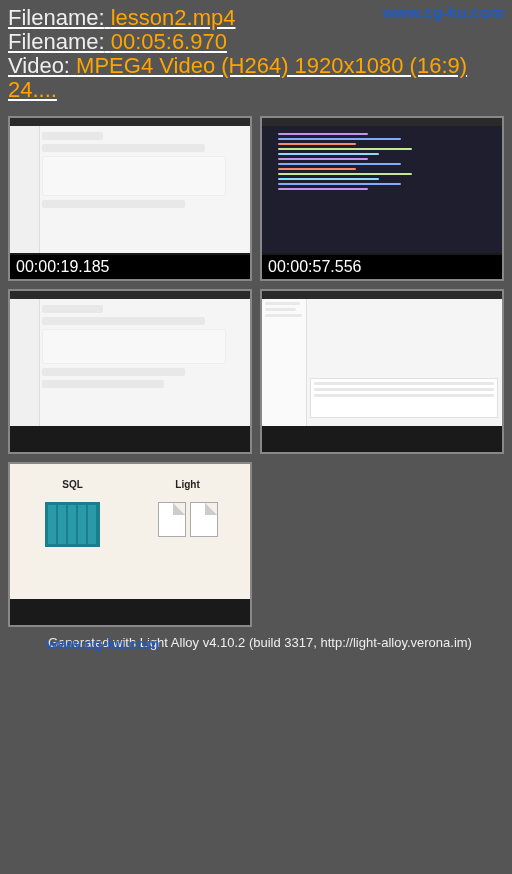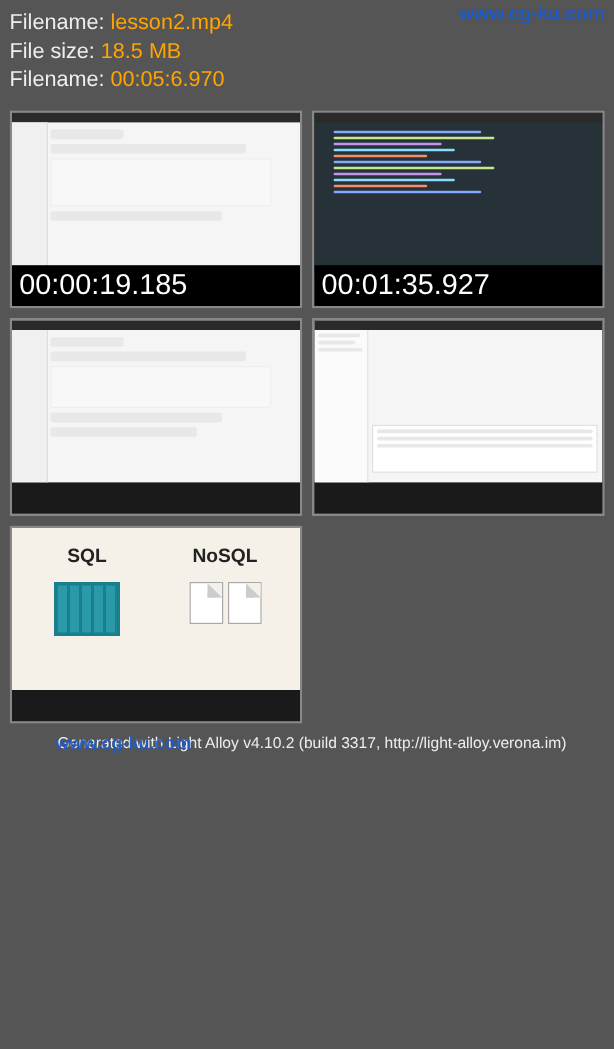--- a/index.html
+++ b/index.html
@@ -9,23 +9,24 @@
       background: #555;
       font-family: Arial, sans-serif;
       overflow: hidden;
     }
     .header {
       padding: 6px 8px 4px 8px;
       background: #555;
       position: relative;
     }
     .info-row {
-      font-size: 18px;
+      font-size: 22px;
       line-height: 24px;
       color: #fff;
+      text-decoration: underline;
     }
     .info-label { color: #eee; }
     .info-value { color: #FFA500; }
     .watermark-top {
       position: absolute;
       top: 4px;
       right: 8px;
       color: #1E5BC6;
       font-size: 16px;
       font-weight: bold;
@@ -53,21 +54,21 @@
     .thumb-light { background: #f5f5f5; }
     .thumb-dark { background: #1e1e2e; }
     .thumb-ide { background: #263238; }
     .timestamp {
       position: absolute;
       bottom: 0;
       left: 0;
       right: 0;
       background: #000;
       color: #fff;
-      font-size: 24px;
+      font-size: 16px;
       padding: 3px 6px;
       font-family: Arial, sans-serif;
     }
     .code-line {
       height: 2px;
       margin: 3px 8px;
       background: #666;
       border-radius: 1px;
     }
     .code-line.c1 { width: 40%; background: #c792ea; }
@@ -103,21 +104,21 @@
       justify-content: space-around;
       align-items: flex-start;
       padding: 15px 5px;
       height: 100%;
     }
     .sql-col {
       text-align: center;
       flex: 1;
     }
     .sql-title {
-      font-size: 16px;
+      font-size: 10px;
       font-weight: bold;
       color: #222;
       margin-bottom: 12px;
     }
     .sql-box {
       width: 55px;
       height: 45px;
       background: #1a7f8c;
       margin: 0 auto;
       position: relative;
@@ -177,65 +178,66 @@
 </head>
 <body>
 
 <div class="header">
   <div class="watermark-top">www.cg-ku.com</div>
   <div class="info-row">
     <span class="info-label">Filename:</span>
     <span class="info-value">lesson2.mp4</span>
   </div>
   <div class="info-row">
-    <span class="info-label">File size:</span>
-    <span class="info-value">18.5 MB</span>
-  </div>
-  <div class="info-row">
     <span class="info-label">Filename:</span>
     <span class="info-value">00:05:6.970</span>
+  </div>
+  <div class="info-row">
+    <span class="info-label">Video:</span>
+    <span class="info-value">MPEG4 Video (H264) 1920x1080 (16:9) 24....</span>
   </div>
 </div>
 
 <div class="grid">
 
   <div class="thumb">
     <div class="thumb-inner thumb-light">
       <div class="thumb-browser-bar"></div>
       <div class="ui-sidebar"></div>
       <div class="ui-content">
         <div class="ui-block" style="width:30%"></div>
         <div class="ui-block" style="width:80%"></div>
         <div class="ui-block" style="width:90%;height:40px;background:#f8f8f8;border:1px solid #eee"></div>
         <div class="ui-block" style="width:70%"></div>
       </div>
     </div>
     <div class="timestamp">00:00:19.185</div>
   </div>
 
-
-  <div class="thumb">
-    <div class="thumb-inner thumb-ide">
+  <div class="thumb">
+    <div class="thumb-inner thumb-dark">
       <div class="thumb-browser-bar"></div>
       <div style="padding:4px 8px">
+        <div class="code-line c1"></div>
+          <div class="code-line c2"></div>
+          <div class="code-line c3"></div>
+        <div class="code-line c4"></div>
+          <div class="code-line c5"></div>
+          <div class="code-line c1"></div>
         <div class="code-line c2"></div>
+          <div class="code-line c3"></div>
           <div class="code-line c4"></div>
+        <div class="code-line c5"></div>
+          <div class="code-line c2"></div>
           <div class="code-line c1"></div>
-        <div class="code-line c5"></div>
-          <div class="code-line c3"></div>
-          <div class="code-line c2"></div>
-        <div class="code-line c4"></div>
-          <div class="code-line c1"></div>
-          <div class="code-line c5"></div>
-        <div class="code-line c3"></div>
-          <div class="code-line c2"></div>
-      </div>
-    </div>
-    <div class="timestamp">00:01:35.927</div>
-  </div>
+      </div>
+    </div>
+    <div class="timestamp">00:00:57.556</div>
+  </div>
+
 
 
   <div class="thumb">
     <div class="thumb-inner thumb-light">
       <div class="thumb-browser-bar"></div>
       <div class="ui-sidebar"></div>
       <div class="ui-content">
         <div class="ui-block" style="width:30%"></div>
         <div class="ui-block" style="width:80%"></div>
         <div class="ui-block" style="width:90%;height:35px;background:#f8f8f8;border:1px solid #eee"></div>
@@ -263,21 +265,21 @@
   </div>
 
   <div class="thumb">
     <div class="thumb-inner">
       <div class="sql-nosql">
         <div class="sql-col">
           <div class="sql-title">SQL</div>
           <div class="sql-box"></div>
         </div>
         <div class="sql-col">
-          <div class="sql-title">NoSQL</div>
+          <div class="sql-title">Light</div>
           <div class="nosql-docs">
             <div class="doc-icon"></div>
             <div class="doc-icon"></div>
           </div>
         </div>
       </div>
     </div>
   </div>
 
 </div>

